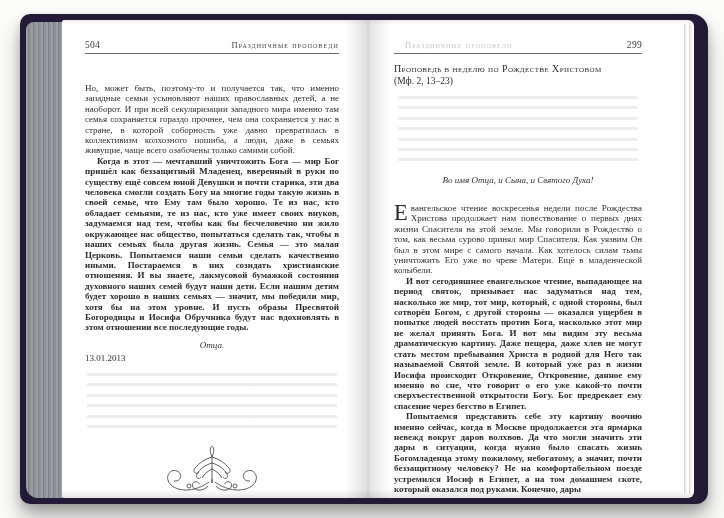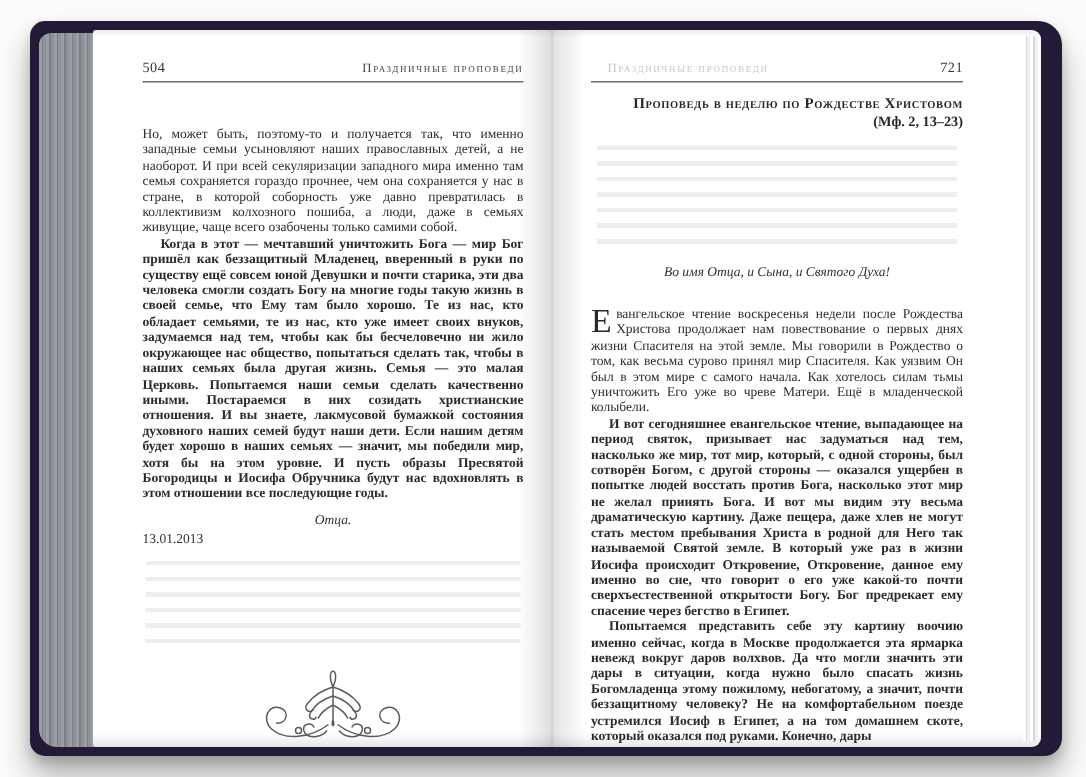--- a/index.html
+++ b/index.html
@@ -33,21 +33,21 @@
   .edge-right{
     position:absolute;left:682px;top:24px;width:12px;height:470px;
     background:repeating-linear-gradient(90deg,#ffffff 0 2px,#d8d7d5 2px 3px,#f2f1ef 3px 5px);
     border-radius:0 5px 5px 0;
   }
   .gutter{
     position:absolute;left:346px;top:20px;width:44px;height:478px;
     background:linear-gradient(90deg,rgba(0,0,0,0) 0,rgba(40,35,50,.14) 46%,rgba(40,35,50,.20) 50%,rgba(40,35,50,.12) 55%,rgba(0,0,0,0) 100%);
   }
   
-  .page-left{position:absolute;left:95px;top:40px;width:254px;color:#2e2c2a;}
+  .page-left{position:absolute;left:85px;top:40px;width:254px;color:#2e2c2a;}
   .page-right{position:absolute;left:394px;top:40px;width:248px;color:#2e2c2a;}
   .pg-header{
     display:flex;justify-content:space-between;align-items:baseline;
     border-bottom:1px solid #6e6a66;padding-bottom:3px;
   }
   .pg-num{font-size:9.5px;letter-spacing:.3px;color:#3a3733;}
   .run-title{
     font-size:8.5px;font-variant:small-caps;letter-spacing:1.1px;color:#4a4641;padding-left:11px;
   }
   .run-title.ghosted{color:#c9c7c3;filter:blur(.3px);}
@@ -58,21 +58,21 @@
   .amen{margin-top:7px;text-align:center;font-style:italic;font-size:9px;color:#33302c;}
   .dateline{margin-top:3px;text-align:left;font-size:9px;color:#33302c;}
   
   .ghost{
     background:repeating-linear-gradient(180deg,rgba(110,108,118,.12) 0 3px,rgba(0,0,0,0) 3px 10.4px);
     filter:blur(.4px);border-radius:2px;
   }
   .ghost.left-block{margin:10px 2px 0 2px;height:55px;}
   .ghost.right-block{margin:8px 4px 7px 4px;height:72px;}
   
-  .sermon-title{margin-top:9px;text-align:right;font-weight:bold;color:#2b2926;}
+  .sermon-title{margin-top:9px;text-align:left;font-weight:normal;color:#2b2926;}
   .sermon-title .line1{font-size:10px;font-variant:small-caps;letter-spacing:.4px;line-height:12px;}
   .sermon-title .line2{font-size:9.5px;line-height:13px;}
   .invocation{text-align:center;font-style:italic;font-size:9px;margin-bottom:18px;color:#33302c;}
   .dropcap{
     float:left;font-size:22.5px;line-height:18.5px;padding:1px 3px 0 0;color:#2b2926;
   }
   
   .ornament-wrap{margin-top:12px;text-align:center;}
   .ornament-wrap svg{display:inline-block;}
   .orn{stroke:#4a4a4c;stroke-width:2;fill:none;opacity:.9;}
@@ -122,21 +122,21 @@
 
           <path d="M124 34 L124 78 C120 88 128 88 124 78"></path>
         </g>
       </svg>
     </div>
   </div>
 
   <div class="page-right">
     <div class="pg-header">
       <span class="run-title ghosted">Праздничные проповеди</span>
-      <span class="pg-num">721</span>
+      <span class="pg-num">299</span>
     </div>
 
     <div class="sermon-title">
       <div class="line1">Проповедь в неделю по Рождестве Христовом</div>
       <div class="line2">(Мф. 2, 13–23)</div>
     </div>
 
     <div class="ghost right-block"></div>
 
     <div class="invocation">Во имя Отца, и Сына, и Святого Духа!</div>

